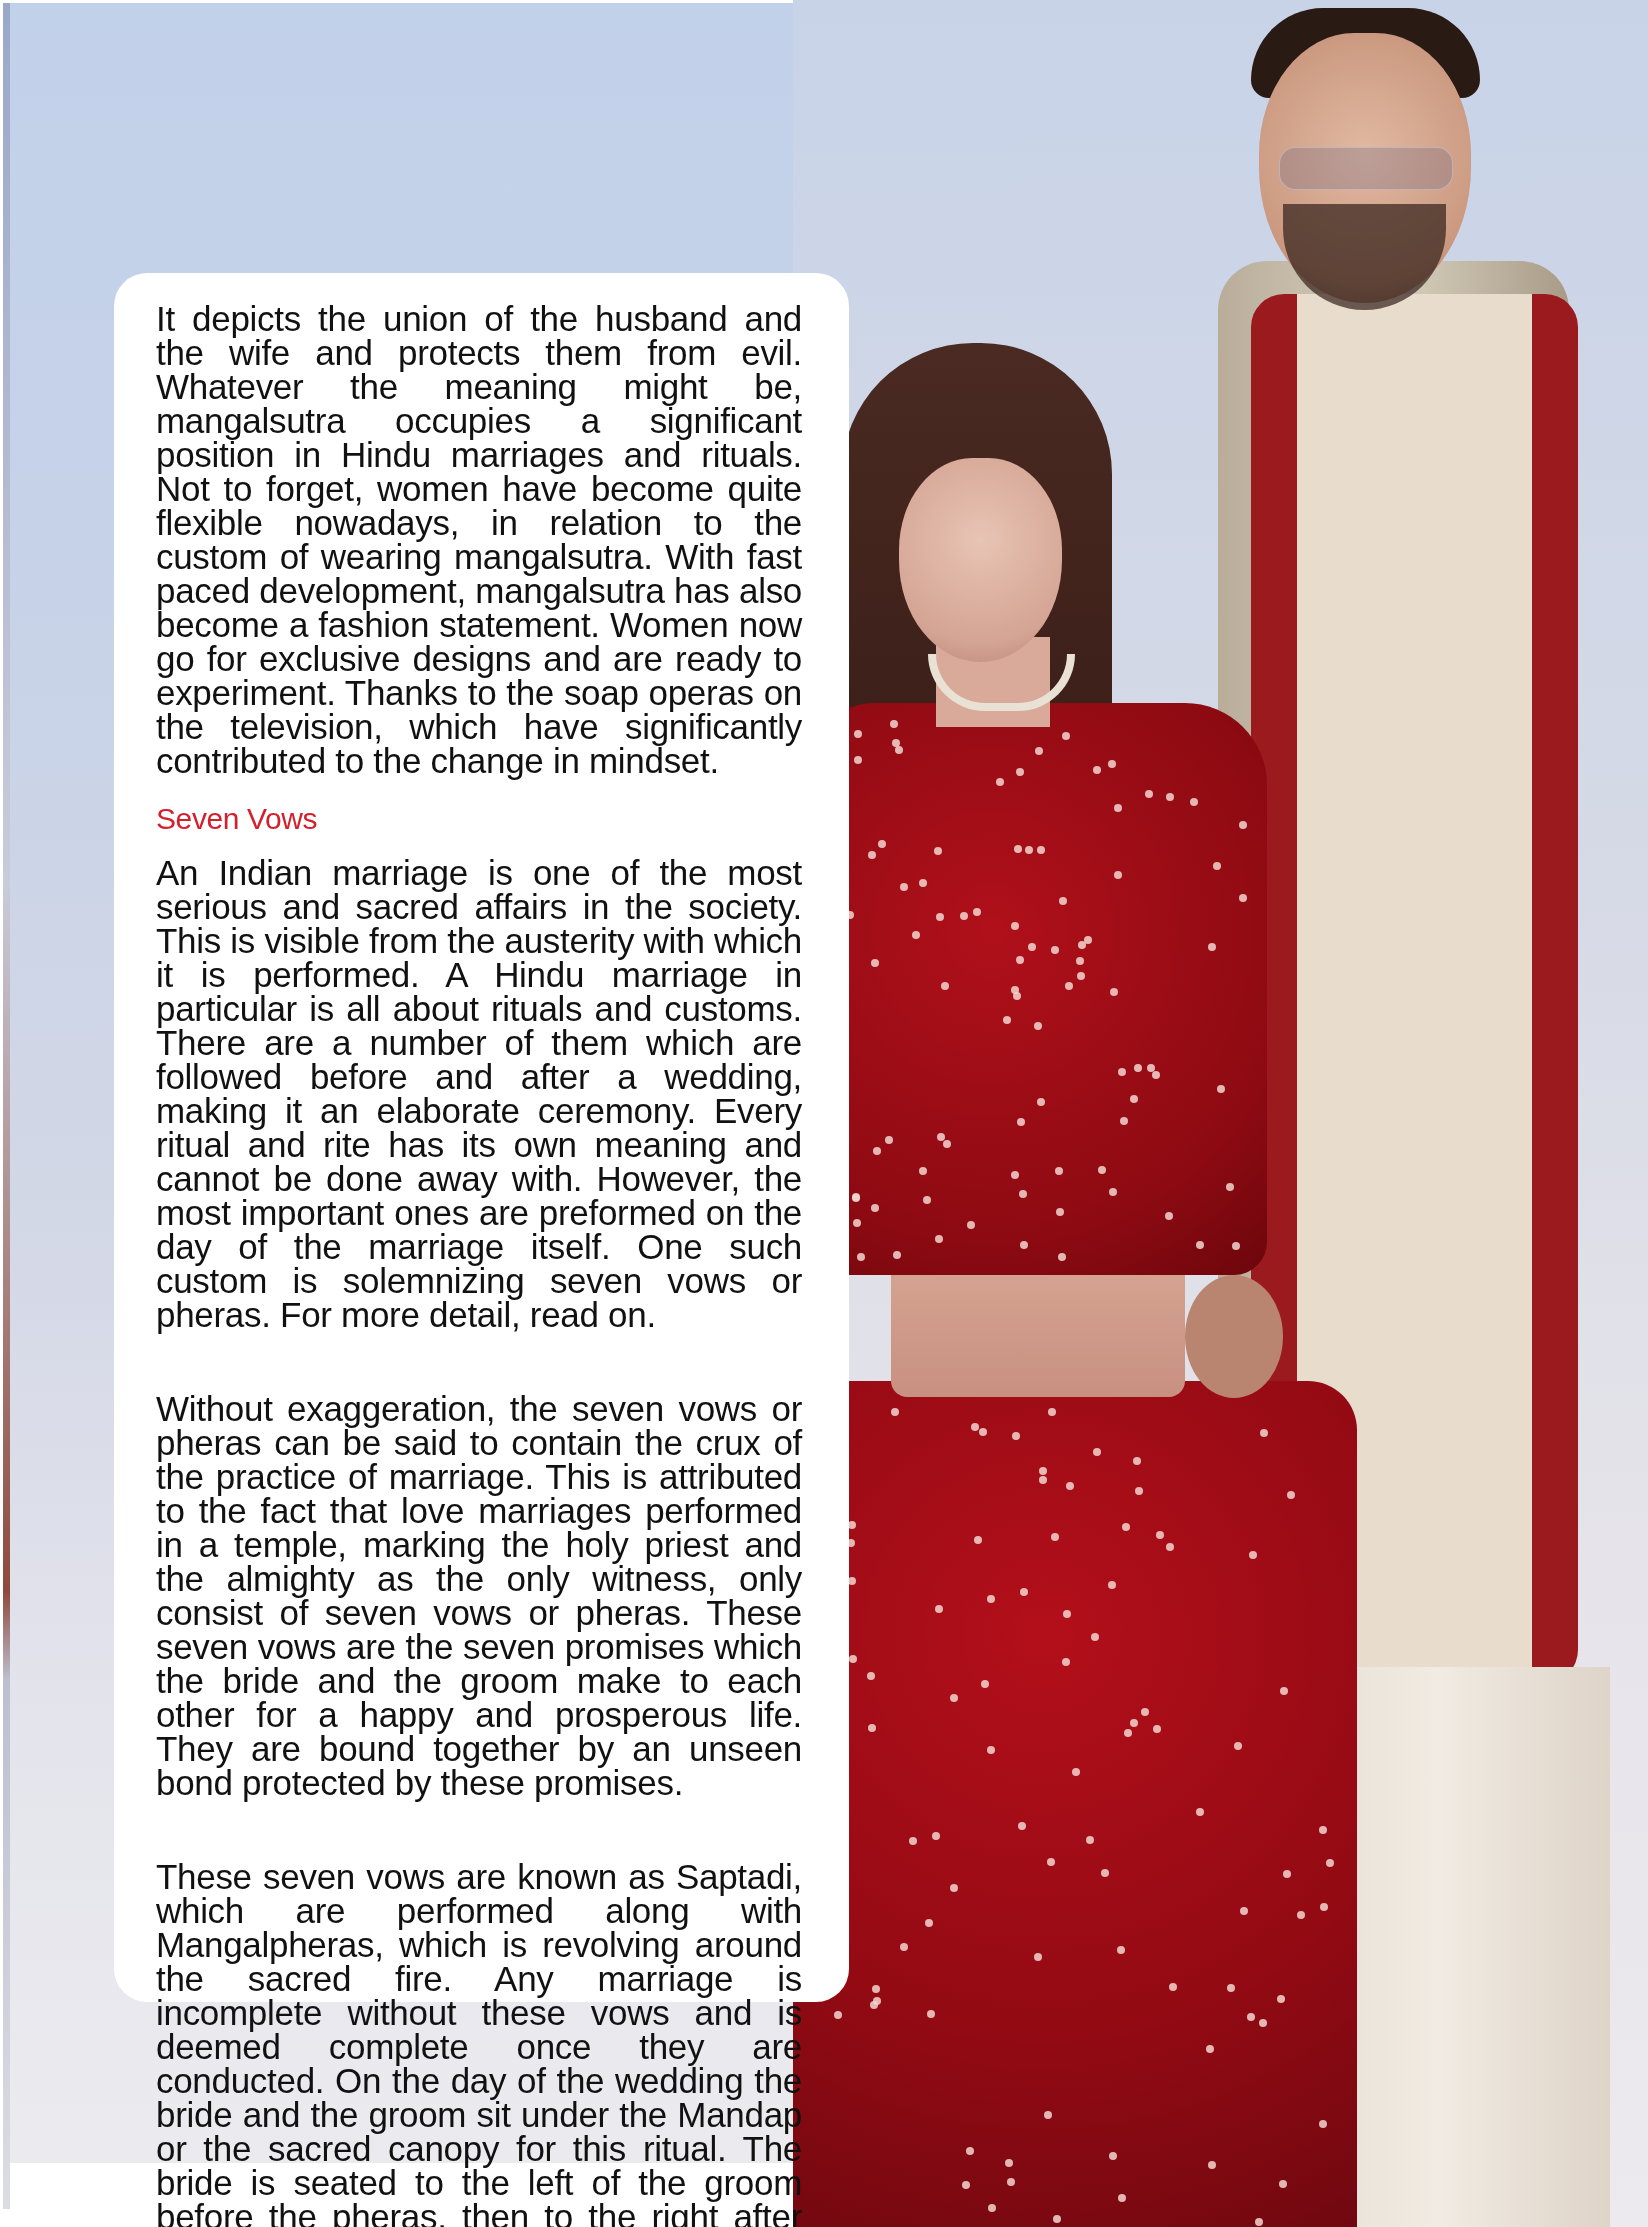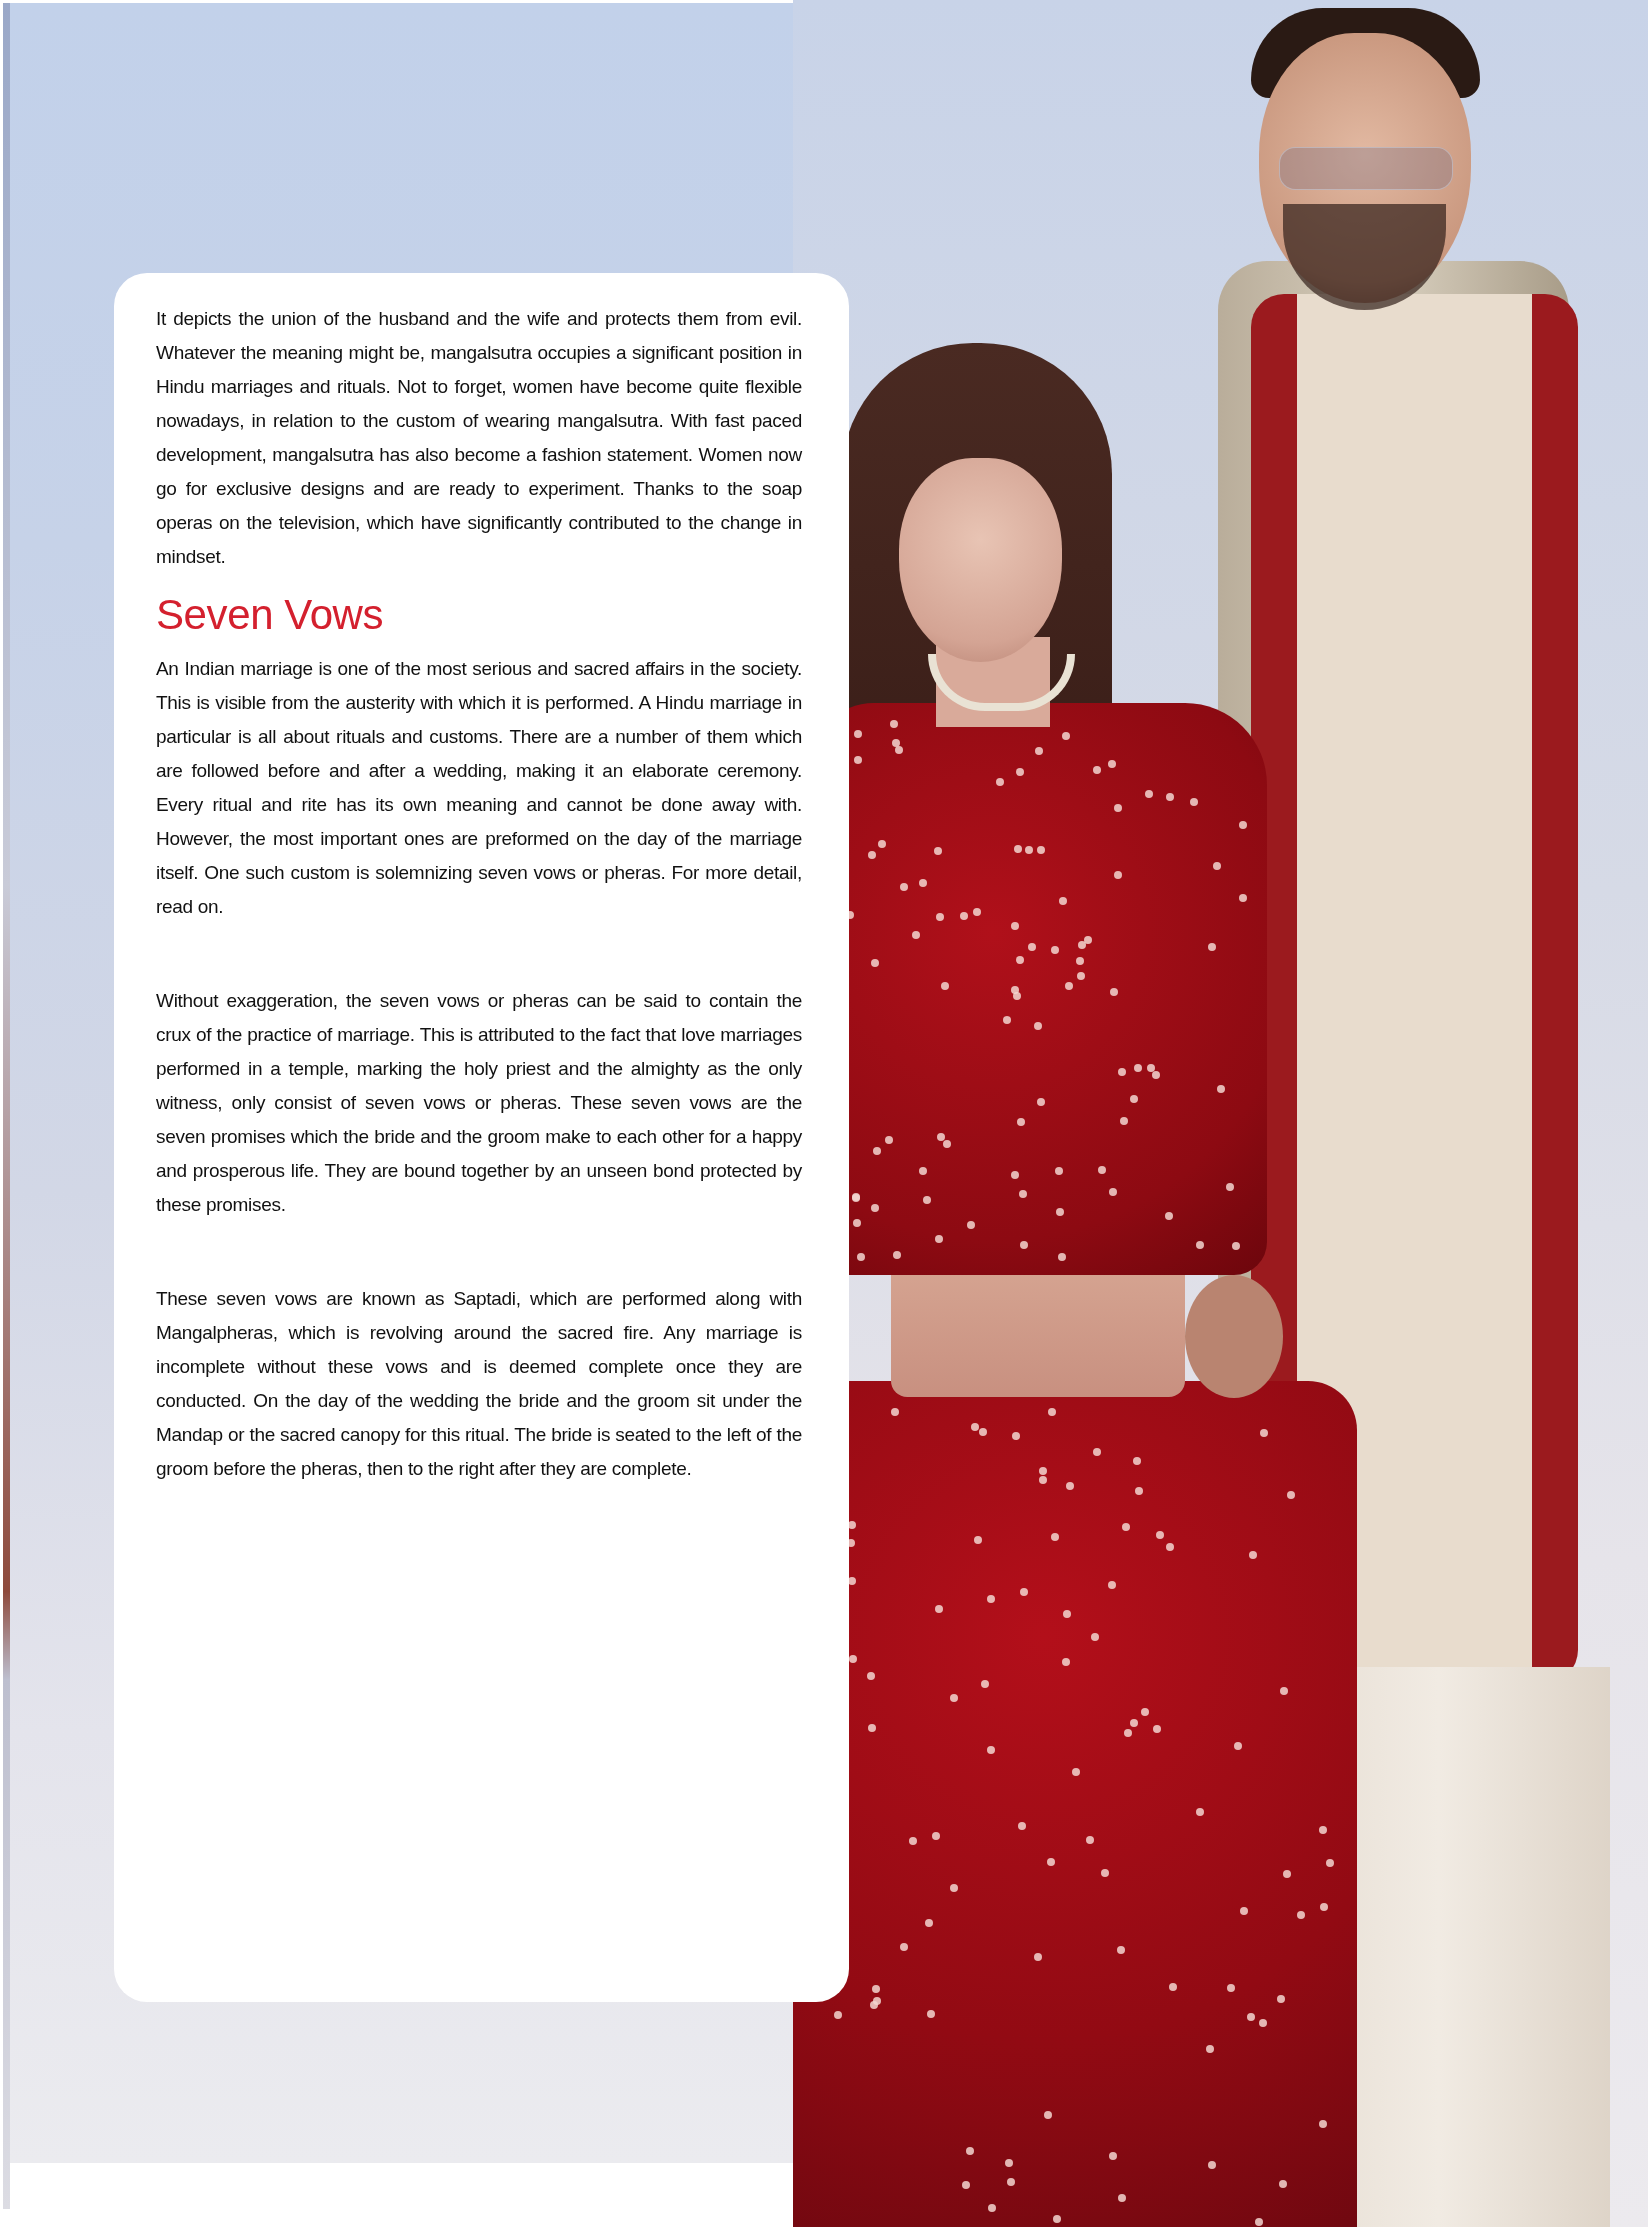--- a/index.html
+++ b/index.html
@@ -53,26 +53,26 @@
 
   
   .panel {
     position: absolute; left: 114px; top: 273px; width: 735px; height: 1729px;
     background: #ffffff; border-radius: 33px;
   }
   .panel .col {
     position: absolute; left: 42px; top: 29px; width: 646px;
   }
   .para {
-    margin: 0; font-size: 19px; line-height: 34px; color: #111111;
+    margin: 0; font-size: 35px; line-height: 34px; color: #111111;
     text-align: justify; font-family: "Liberation Sans", sans-serif;
     letter-spacing: -0.3px;
   }
   .heading {
-    margin: 16.3px 0 13px 0; font-size: 42px; line-height: 49px; font-weight: normal;
+    margin: 16.3px 0 13px 0; font-size: 30px; line-height: 49px; font-weight: normal;
     font-family: "Liberation Sans", sans-serif; letter-spacing: -0.4px;
   }
   .gap { height: 60px; }
 </style>
 </head>
 <body>
 
 <div class="page-bg"></div>
 <div class="left-strip"></div>
 <div class="bottom-white"></div>

